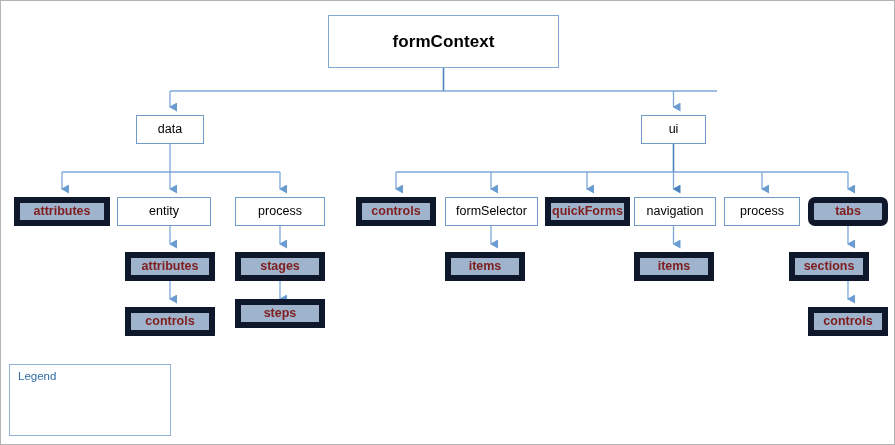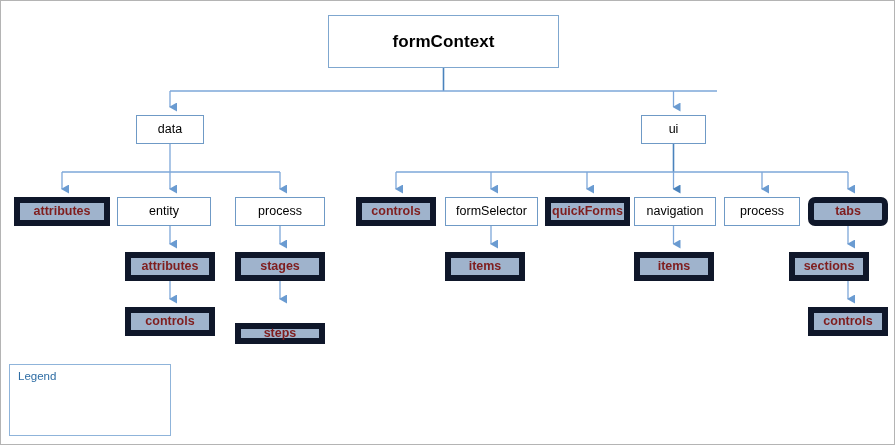--- a/index.html
+++ b/index.html
@@ -171,21 +171,21 @@
       </div>
       <div class="node collection" style="left: 124px; top: 251px; width: 90px; height: 29px;">
         <span>attributes</span>
       </div>
       <div class="node collection" style="left: 124px; top: 306px; width: 90px; height: 29px;">
         <span>controls</span>
       </div>
       <div class="node collection" style="left: 234px; top: 251px; width: 90px; height: 29px;">
         <span>stages</span>
       </div>
-      <div class="node collection" style="left: 234px; top: 322px; width: 90px; height: 21px;">
+      <div class="node collection" style="left: 234px; top: 298px; width: 90px; height: 29px;">
         <span>steps</span>
       </div>
       <div class="node collection" style="left: 355px; top: 196px; width: 80px; height: 29px;">
         <span>controls</span>
       </div>
       <div class="node plain" style="left: 444px; top: 196px; width: 93px; height: 29px;">
         <span>formSelector</span>
       </div>
       <div class="node collection" style="left: 544px; top: 196px; width: 85px; height: 29px;">
         <span>quickForms</span>

